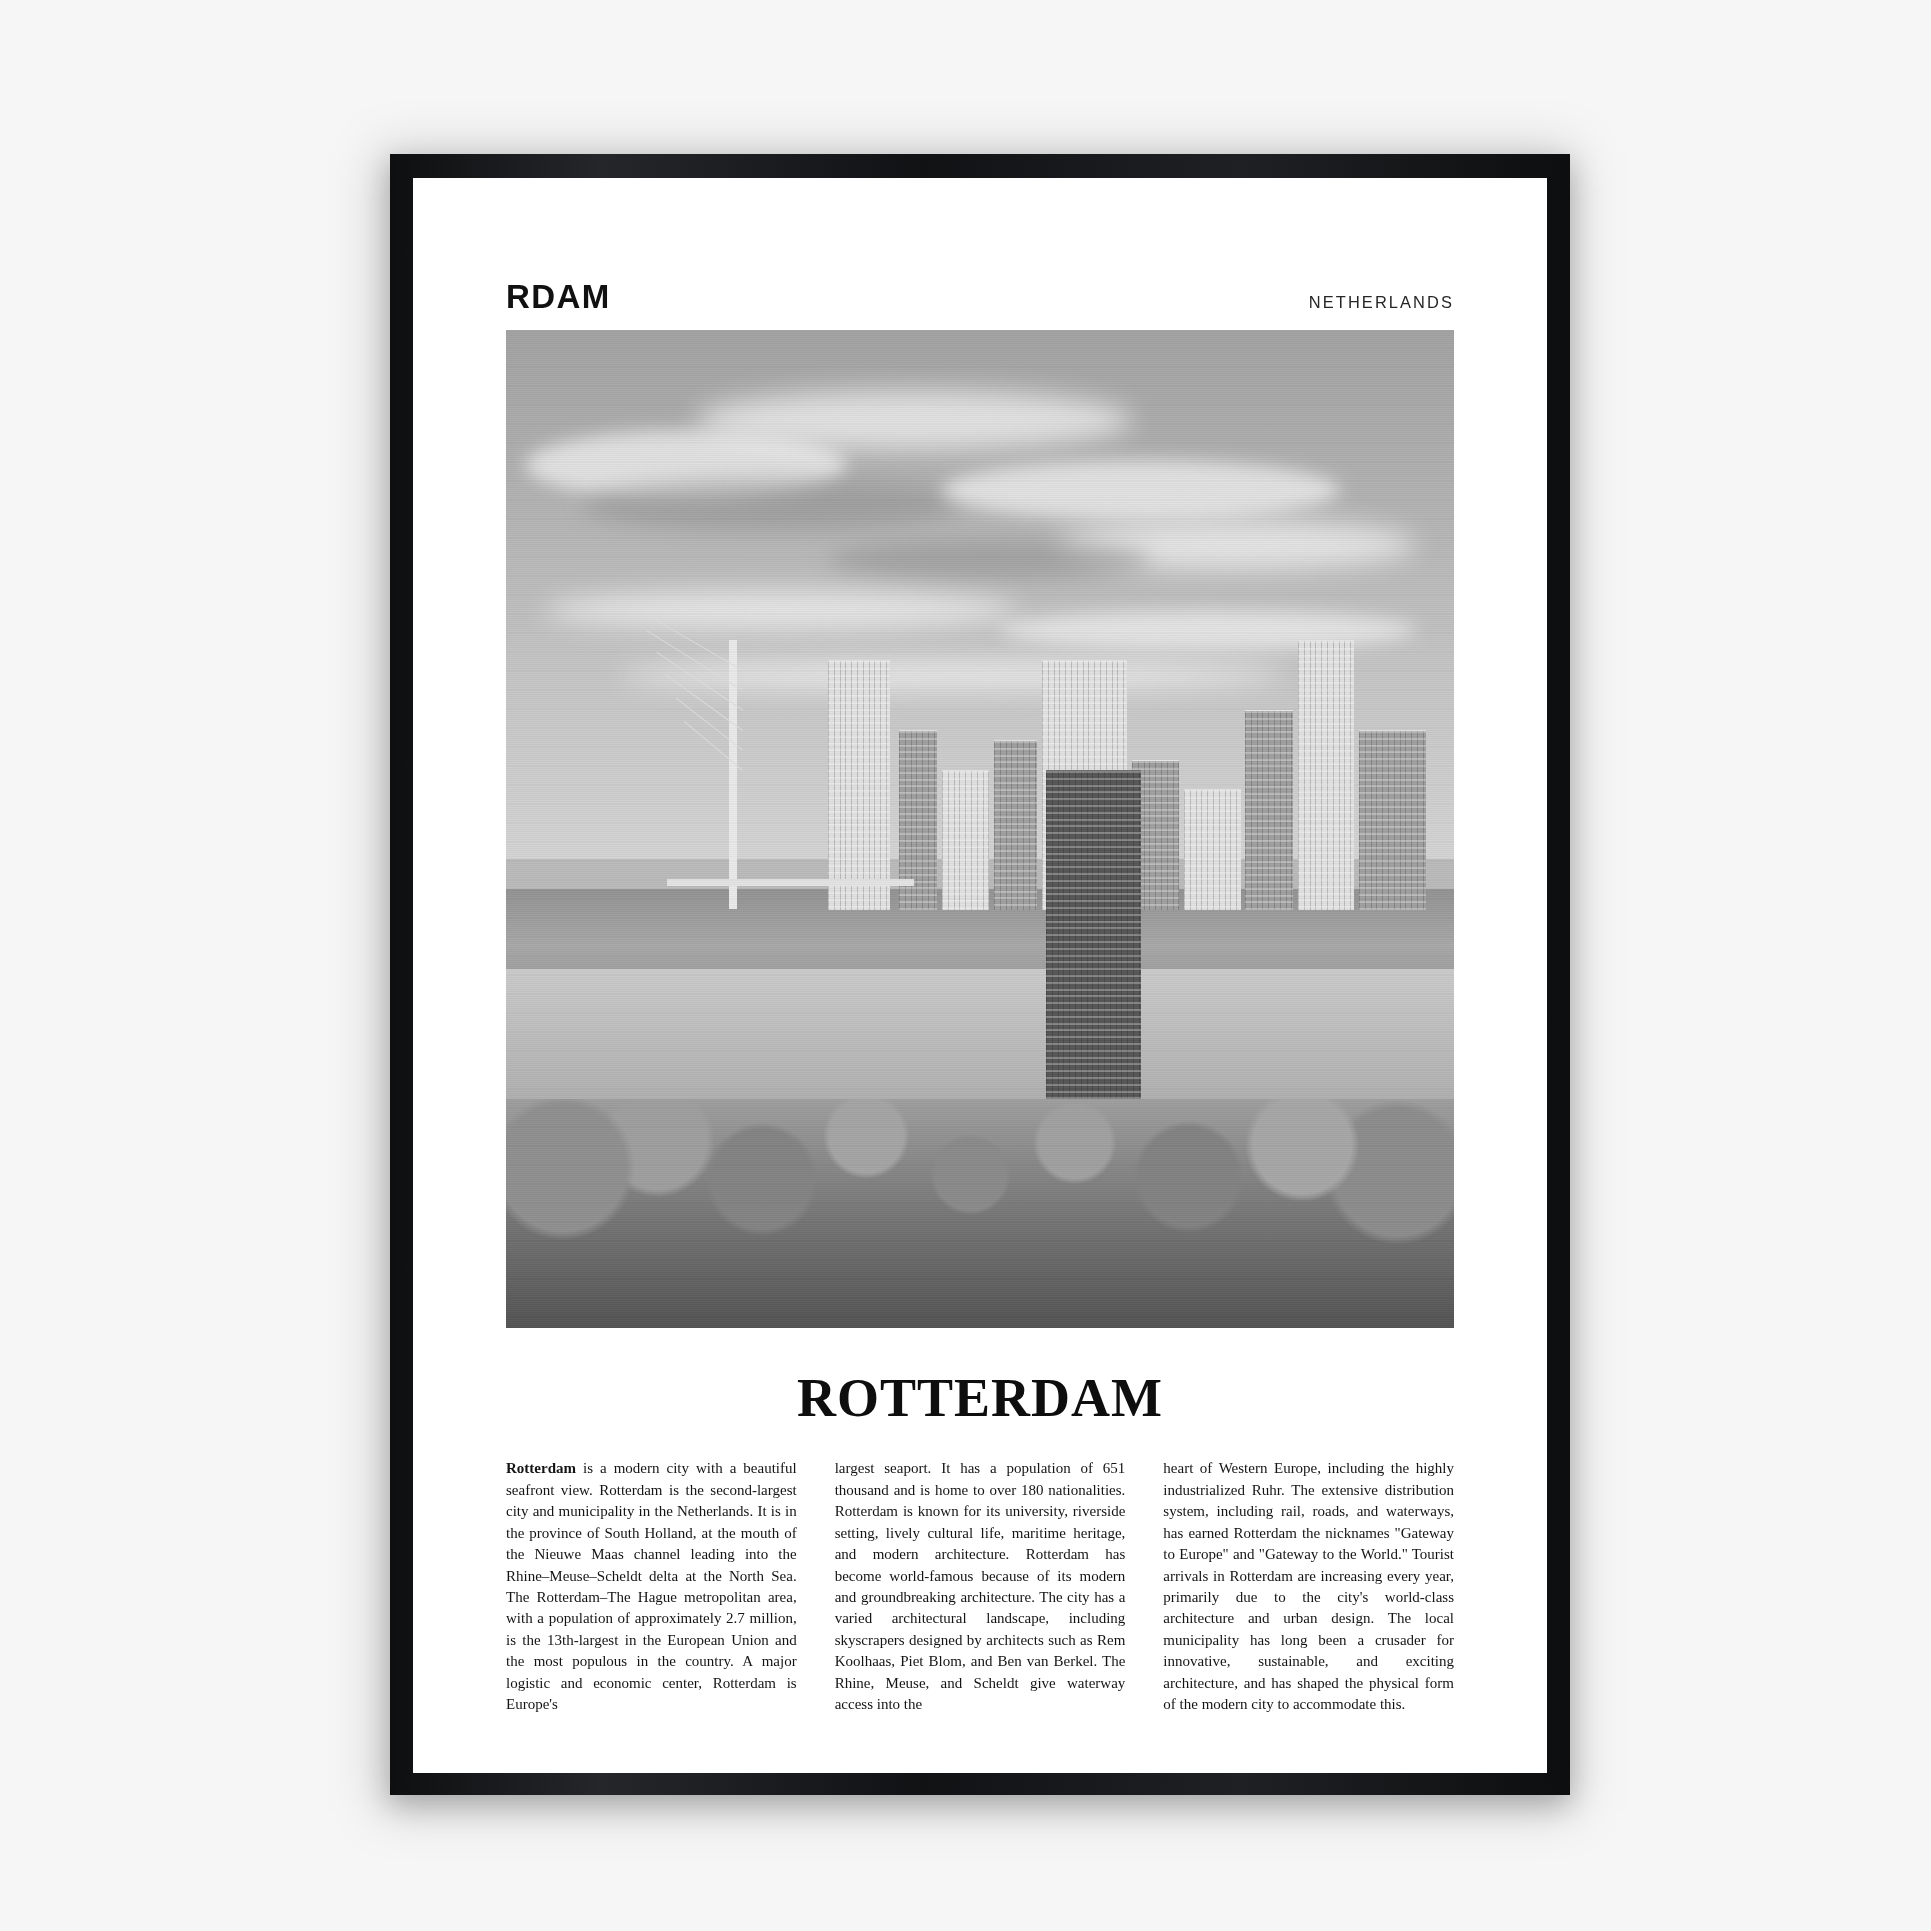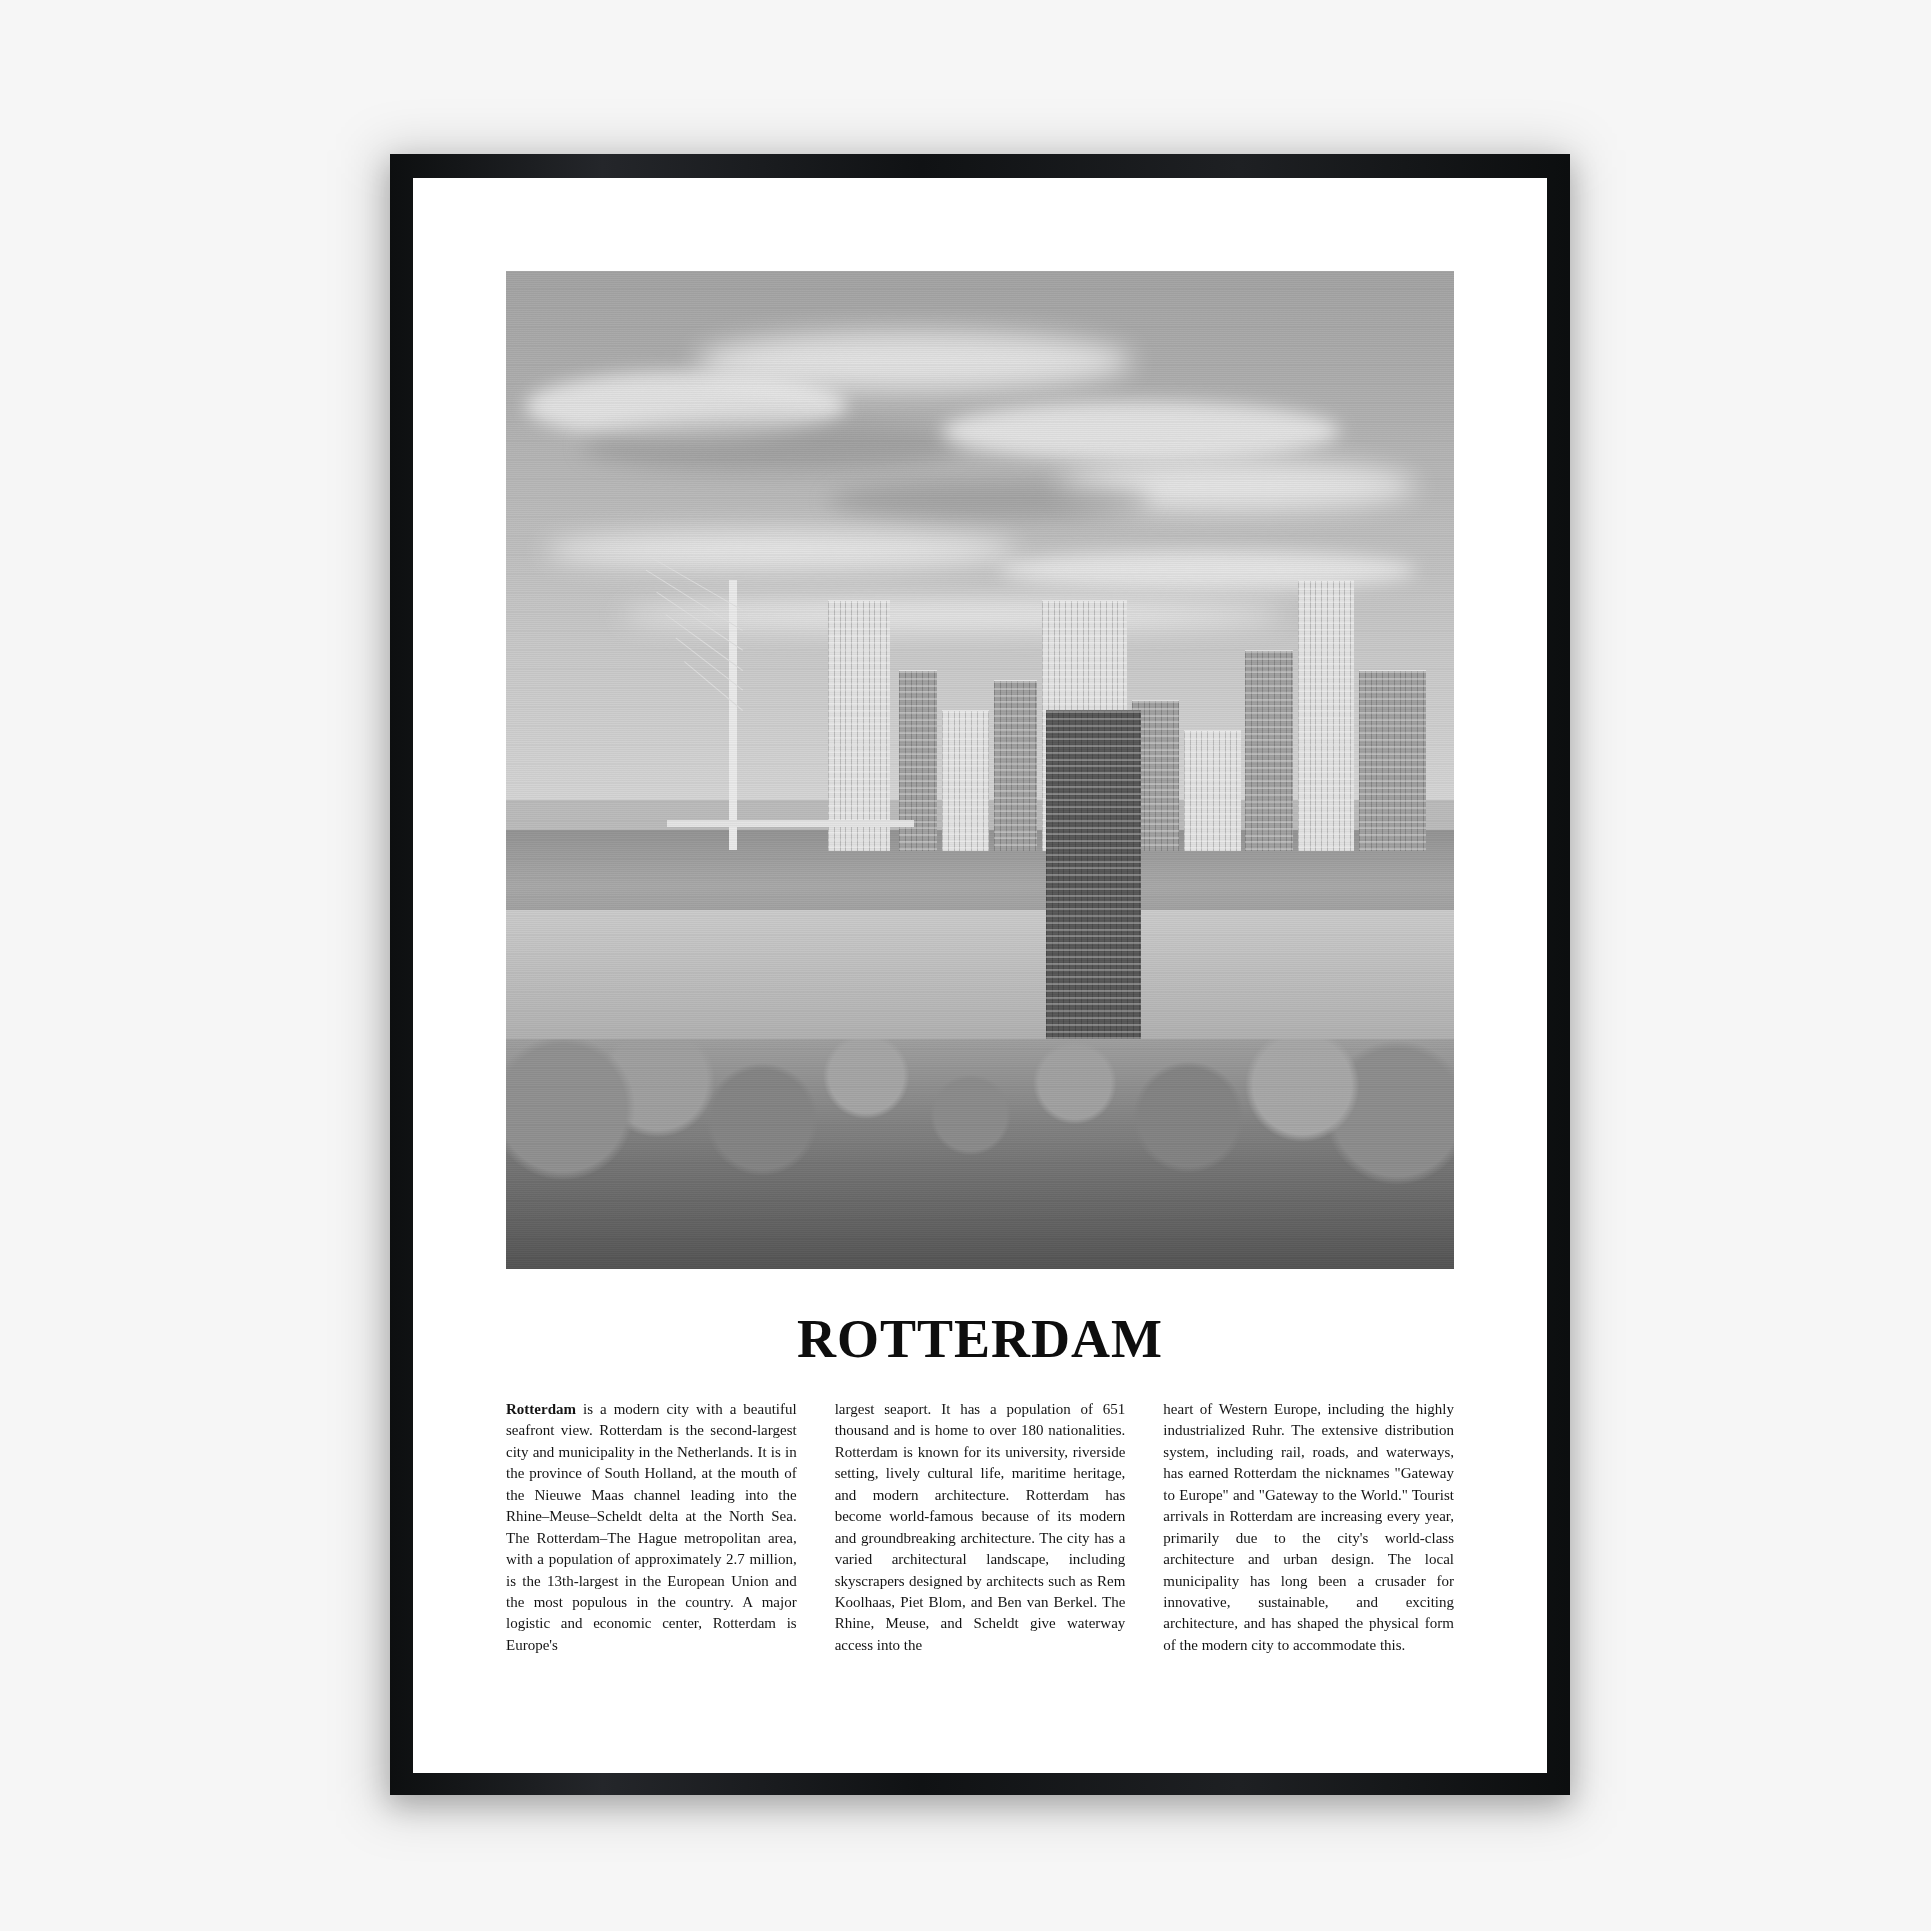--- a/index.html
+++ b/index.html
@@ -161,20 +161,24 @@
 <body>
 
 <div class="stage">
 
   <div class="frame-shadow"></div>
 
   <div class="frame"></div>
 
   <div class="poster">
 
+    <div class="topbar">
+      <div class="brand">RDAM</div>
+      <div class="country">NETHERLANDS</div>
+    </div>
 
     <div class="photo">
       <div class="sky"></div>
 
       <div class="cloud" style="left:2%;top:10%;width:34%;height:7%;"></div>
       <div class="cloud cloud2" style="left:20%;top:6%;width:46%;height:6%;"></div>
       <div class="cloud cloud-dark" style="left:8%;top:15%;width:40%;height:5%;"></div>
       <div class="cloud" style="left:46%;top:13%;width:42%;height:6%;"></div>
       <div class="cloud cloud2" style="left:58%;top:19%;width:38%;height:5%;"></div>
       <div class="cloud cloud-dark" style="left:34%;top:21%;width:34%;height:4%;"></div>

